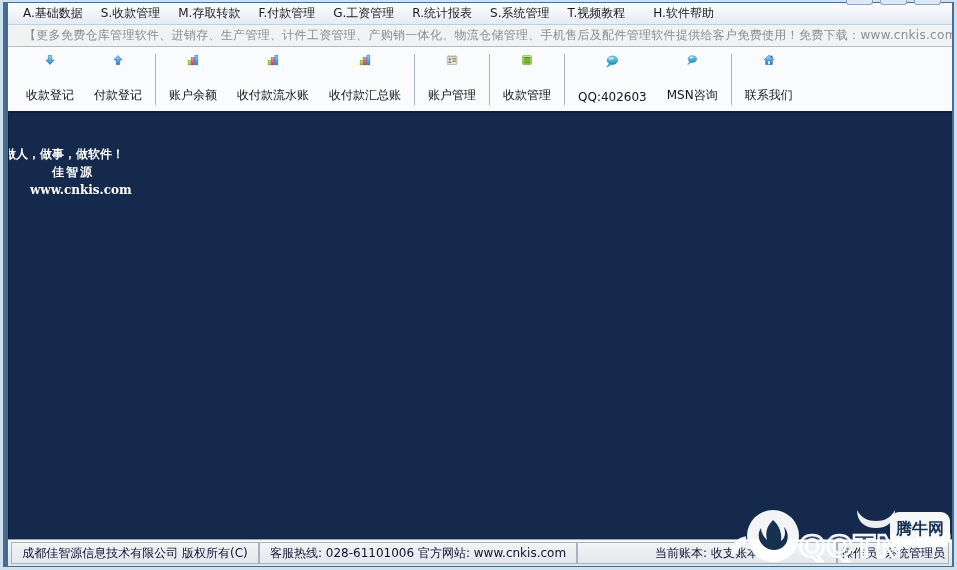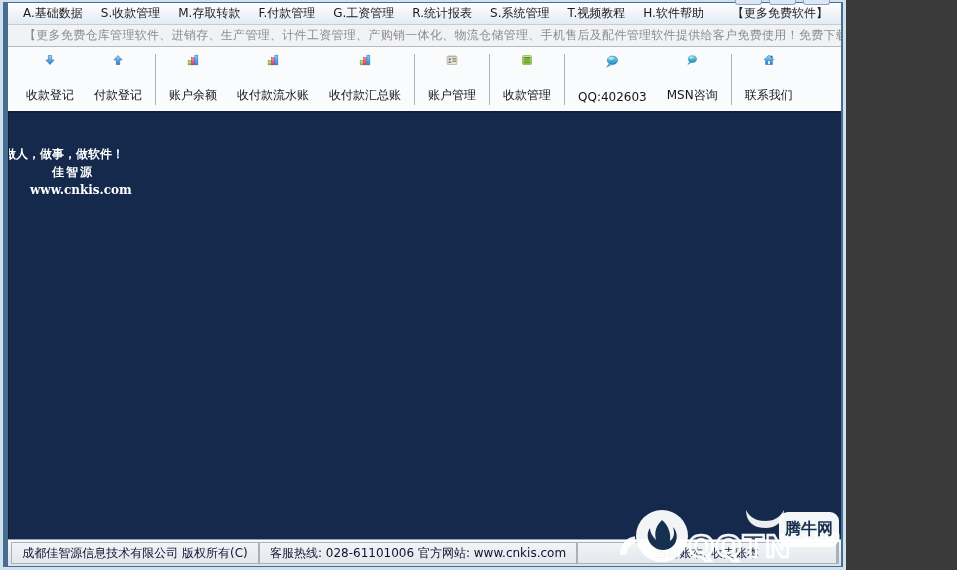--- a/index.html
+++ b/index.html
@@ -1,18 +1,18 @@
 <!DOCTYPE html>
 <html><head>
 <meta charset="utf-8">
 <style>
   html,body{margin:0;padding:0;background:#3a3a3a;}
   *{box-sizing:border-box;}
   body{font-family:"DejaVu Sans","Liberation Sans",sans-serif;}
-  .window{position:relative;width:846px;height:570px;background:#cfe0ee;overflow:hidden;}
+  .window{position:relative;width:957px;height:570px;background:#cfe0ee;overflow:hidden;}
   .frame-steel{position:absolute;left:3px;top:2px;right:3px;bottom:3px;background:#476e90;}
   .content{position:absolute;left:8px;top:3px;right:5px;bottom:4px;display:flex;flex-direction:column;background:#fbfcfe;overflow:hidden;}
 
   
   .win-remnants{position:absolute;top:0;right:16px;display:flex;gap:7px;z-index:60;}
   .win-remnants .rem{width:27px;height:5px;background:#dce9f5;border:1px solid #8aa5c0;border-top:none;border-radius:0 0 3px 3px;}
 
   
   .menubar{height:22px;flex:0 0 22px;display:flex;align-items:center;padding-left:6px;
     background:linear-gradient(#fdfeff,#e4ebf4);border-bottom:1px solid #c3ccd9;font-size:12px;color:#1a1a1a;}
@@ -107,21 +107,20 @@
     <div class="menubar">
         <span class="menu-item">A.基础数据</span>
         <span class="menu-item">S.收款管理</span>
         <span class="menu-item">M.存取转款</span>
         <span class="menu-item">F.付款管理</span>
         <span class="menu-item">G.工资管理</span>
         <span class="menu-item">R.统计报表</span>
         <span class="menu-item">S.系统管理</span>
         <span class="menu-item">T.视频教程</span>
         <span class="menu-item">H.软件帮助</span>
-        <span class="menu-item">【更多免费软件】</span>
       </div>
 
     <div class="banner">
       <span>【更多免费仓库管理软件、进销存、生产管理、计件工资管理、产购销一体化、物流仓储管理、手机售后及配件管理软件提供给客户免费使用！免费下载：www.cnkis.com】</span>
     </div>
 
     <div class="toolbar">
         <div class="tgroup">
           <button class="tbtn">
             <svg class="ticon" viewBox="0 0 32 32">

